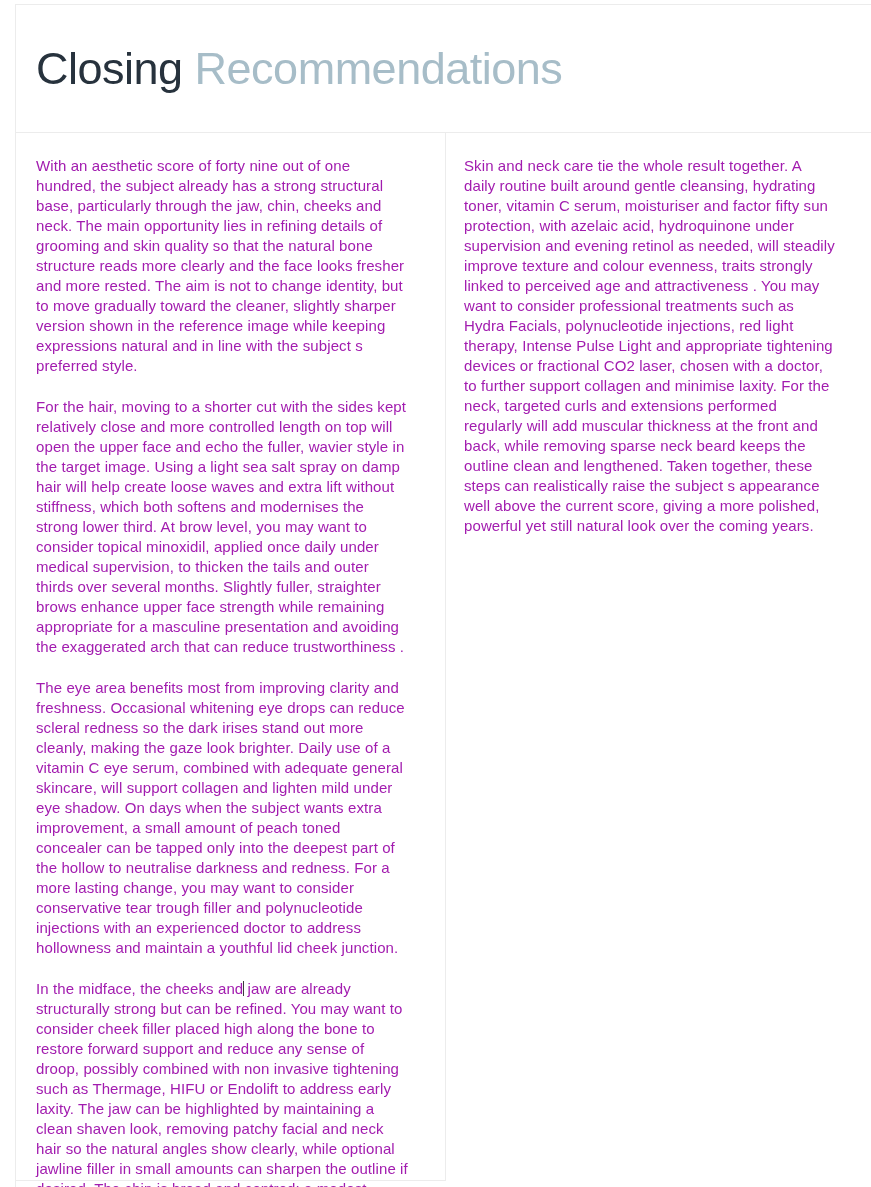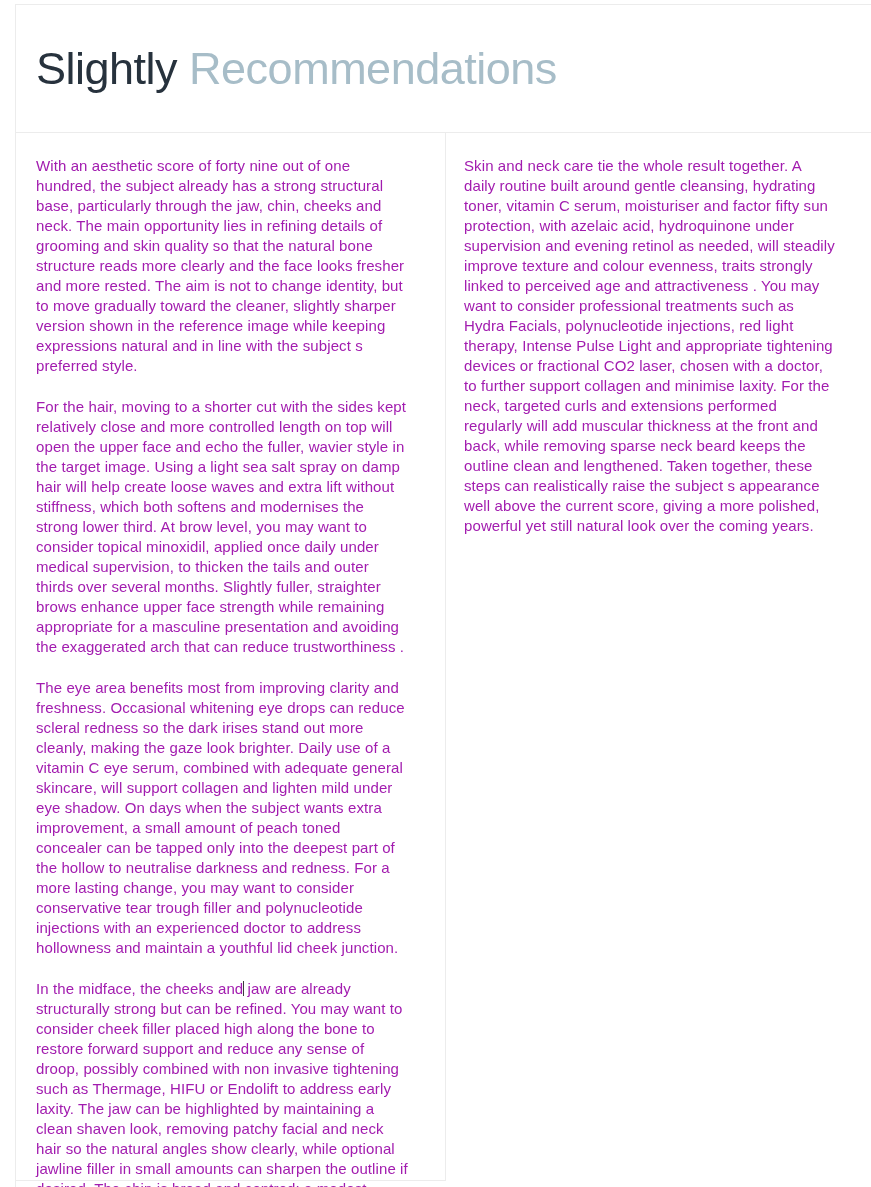--- a/index.html
+++ b/index.html
@@ -76,21 +76,21 @@
     background: #3c3c3c;
     vertical-align: -2px;
   }
 </style>
 </head>
 <body>
 
 <div class="frame">
 
   <div class="header">
-    <h1 class="page-title"><span class="title-primary">Slightly</span><span>&nbsp;</span><span class="title-secondary">Recommendations</span></h1>
+    <h1 class="page-title"><span class="title-primary">Closing</span><span>&nbsp;</span><span class="title-secondary">Recommendations</span></h1>
   </div>
 
   <div class="columns">
 
     <section class="col col-left">
       <p class="body-par">With an aesthetic score of forty nine out of one hundred, the subject already has a strong structural base, particularly through the jaw, chin, cheeks and neck. The main opportunity lies in refining details of grooming and skin quality so that the natural bone structure reads more clearly and the face looks fresher and more rested. The aim is not to change identity, but to move gradually toward the cleaner, slightly sharper version shown in the reference image while keeping expressions natural and in line with the subject s preferred style.</p>
       <p class="body-par">For the hair, moving to a shorter cut with the sides kept relatively close and more controlled length on top will open the upper face and echo the fuller, wavier style in the target image. Using a light sea salt spray on damp hair will help create loose waves and extra lift without stiffness, which both softens and modernises the strong lower third. At brow level, you may want to consider topical minoxidil, applied once daily under medical supervision, to thicken the tails and outer thirds over several months. Slightly fuller, straighter brows enhance upper face strength while remaining appropriate for a masculine presentation and avoiding the exaggerated arch that can reduce trustworthiness .</p>
       <p class="body-par">The eye area benefits most from improving clarity and freshness. Occasional whitening eye drops can reduce scleral redness so the dark irises stand out more cleanly, making the gaze look brighter. Daily use of a vitamin C eye serum, combined with adequate general skincare, will support collagen and lighten mild under eye shadow. On days when the subject wants extra improvement, a small amount of peach toned concealer can be tapped only into the deepest part of the hollow to neutralise darkness and redness. For a more lasting change, you may want to consider conservative tear trough filler and polynucleotide injections with an experienced doctor to address hollowness and maintain a youthful lid cheek junction.</p>
       <p class="body-par"><span>In the midface, the cheeks and</span><span class="text-caret"></span><span> jaw are already structurally strong but can be refined. You may want to consider cheek filler placed high along the bone to restore forward support and reduce any sense of droop, possibly combined with non invasive tightening such as Thermage, HIFU or Endolift to address early laxity. The jaw can be highlighted by maintaining a clean shaven look, removing patchy facial and neck hair so the natural angles show clearly, while optional jawline filler in small amounts can sharpen the outline if desired. The chin is broad and centred; a modest increase in width with carefully placed filler could further balance the long lower third and align with the stronger chin shown in the morph . The nose, lips and ears are already proportionate for the face, so the focus there is simple grooming and skin maintenance rather than structural change.</span></p>
     </section>

